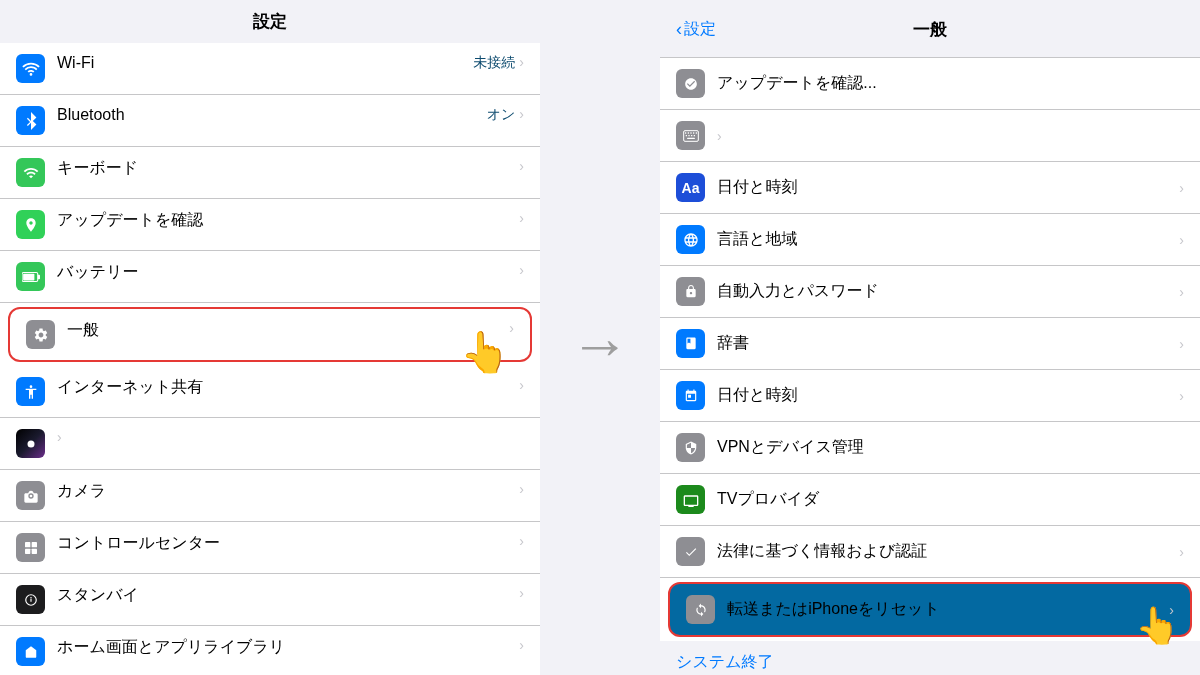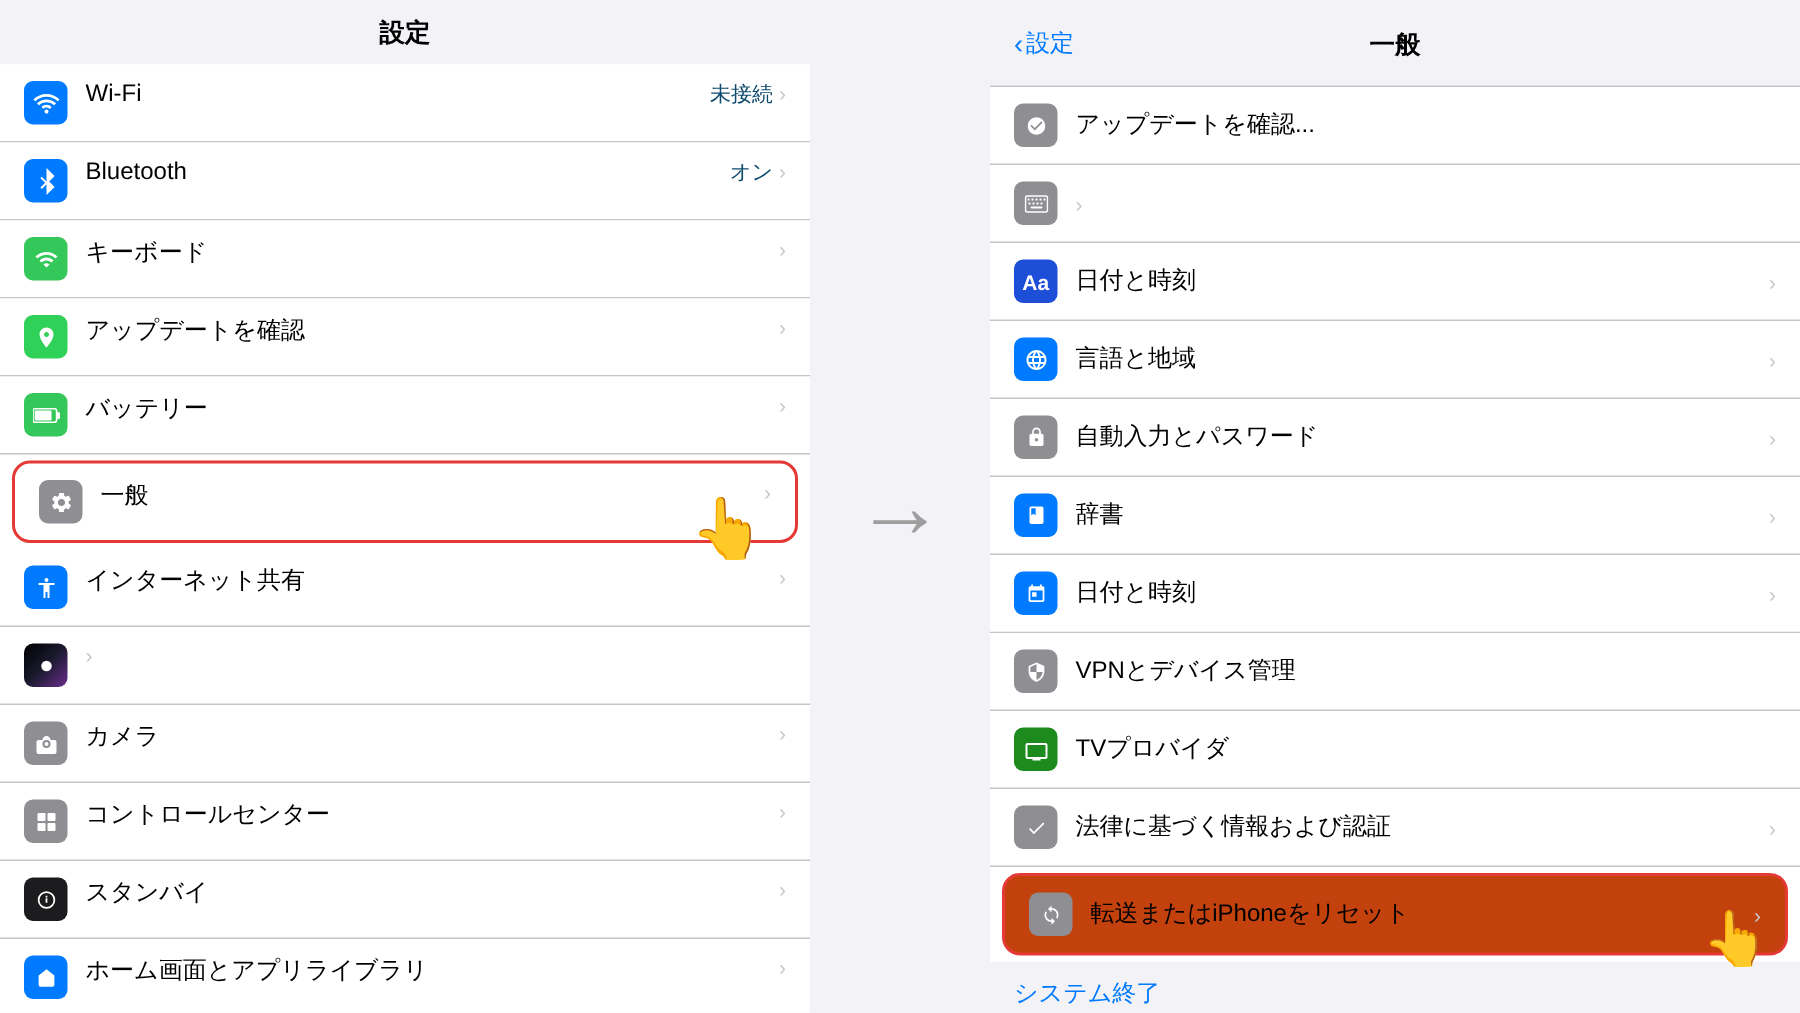--- a/index.html
+++ b/index.html
@@ -153,21 +153,21 @@
     .section-gap {
       height: 20px;
       background: #f2f2f7;
     }
 
     .item-highlighted-right {
       border: 2.5px solid #e53935;
       border-radius: 12px;
       margin: 4px 8px;
       width: calc(100% - 16px);
-      background: #c2410c;
+      background: #0369a1;
     }
 
     .system-end-link {
       color: #007aff;
       font-size: 16px;
       padding: 11px 16px;
     }
 
     
     .icon-blue { background: #007aff; }

